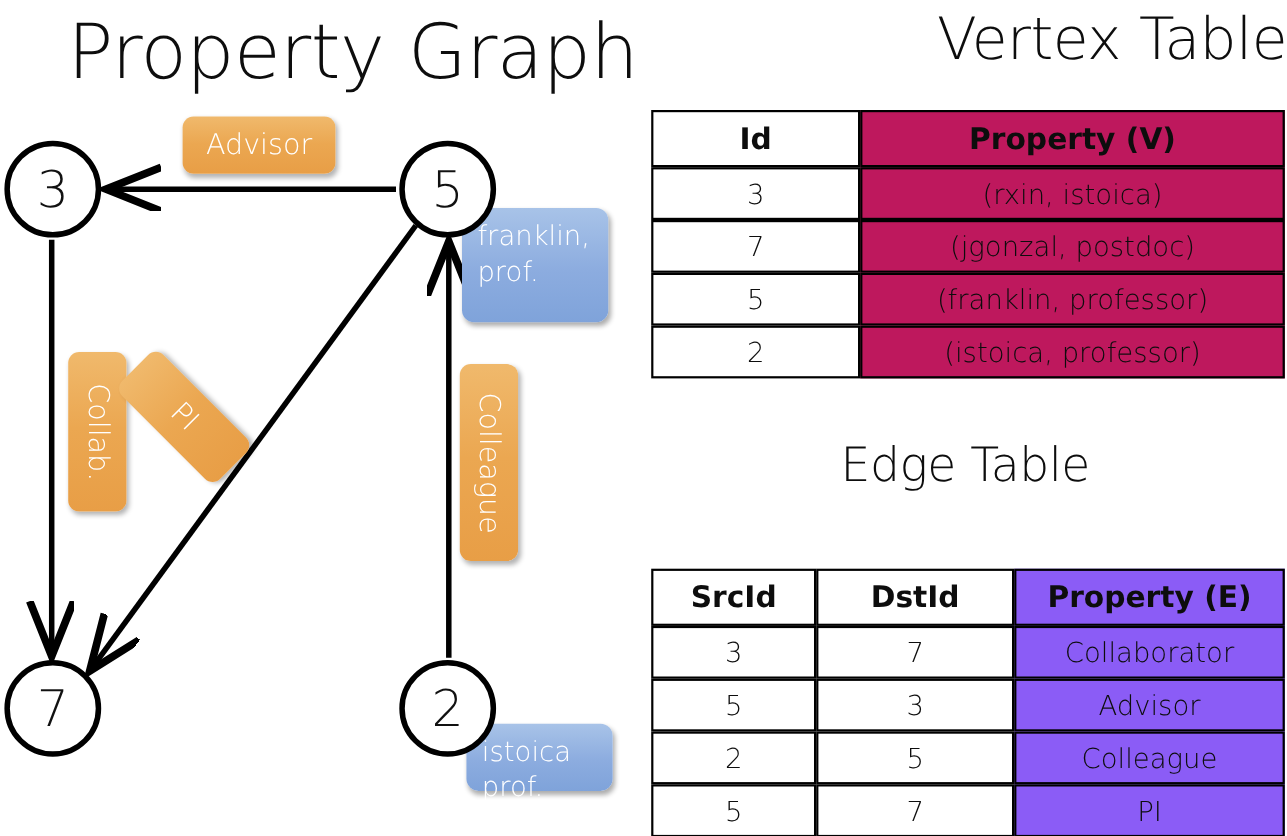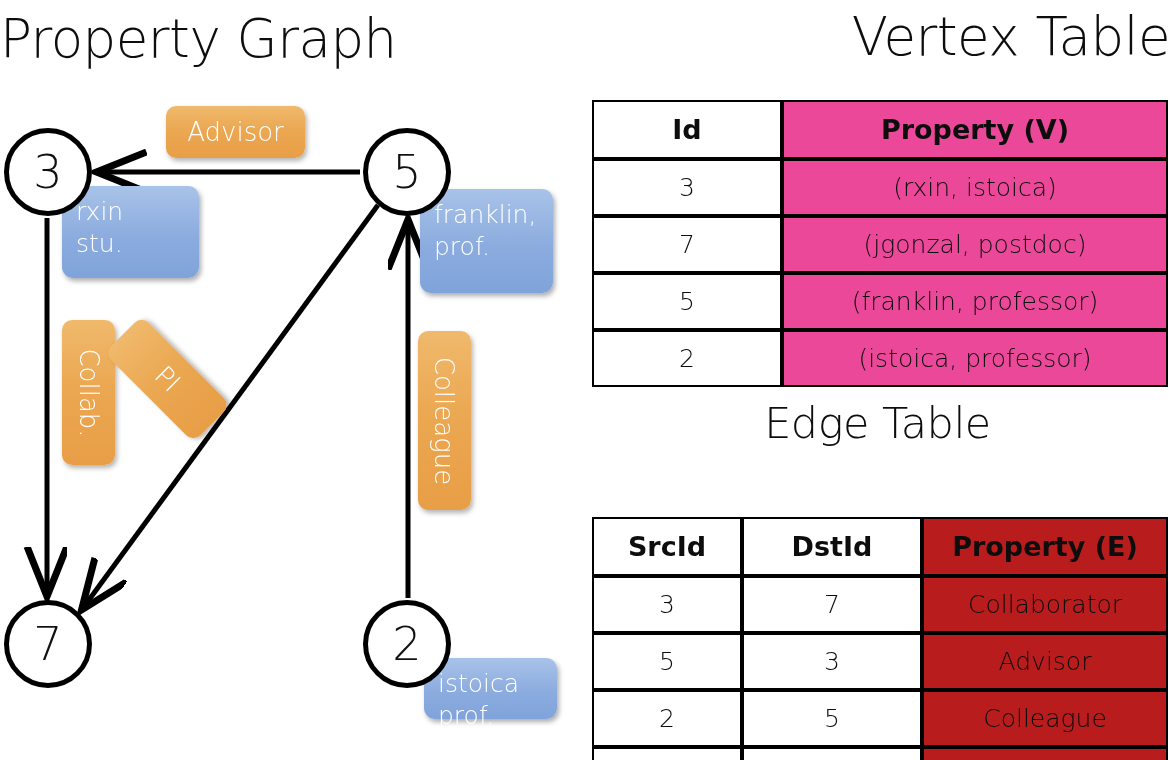--- a/index.html
+++ b/index.html
@@ -19,22 +19,22 @@
   .title {
     position: absolute;
     font-family: "DejaVu Sans", sans-serif;
     font-weight: 300;
     color: #0d0d0d;
     white-space: nowrap;
     letter-spacing: -0.5px;
   }
   #title-property-graph {
     left: 0; top: 8px; width: 580px;
-    text-align: left;
-    font-size: 53px;
+    text-align: right;
+    font-size: 69px;
   }
   #title-vertex-table {
     left: 585px; top: 6px; width: 585px;
     text-align: right;
     font-size: 53px;
   }
   #title-edge-table {
     left: 585px; top: 398px; width: 585px;
     text-align: center;
     font-size: 43px;
@@ -141,32 +141,32 @@
     font-weight: 300;
     table-layout: fixed;
   }
   table.grid td, table.grid th {
     border: 2px solid #000000;
     text-align: center;
     font-weight: 300;
     font-size: 25px;
     color: #0d0d0d;
     height: 48px;
-    padding: 12px 4px;
+    padding: 0 4px;
     box-sizing: border-box;
     white-space: nowrap;
     overflow: hidden;
   }
   table.grid th {
     font-weight: bold;
     font-size: 27px;
     height: 52px;
   }
-  td.fill-blue, th.fill-blue { background: #ec4899; }
-  td.fill-orange, th.fill-orange { background: #b91c1c; }
+  td.fill-blue, th.fill-blue { background: #be185d; }
+  td.fill-orange, th.fill-orange { background: #8b5cf6; }
   
   td.gapcol, th.gapcol { border-left-width: 4px; }
 
   #vertex-table { left: 592px; top: 100px; width: 576px; }
   #vertex-table col.c-id { width: 190px; }
   #vertex-table col.c-prop { width: 386px; }
 
   #edge-table { left: 592px; top: 488px; width: 576px; margin-top: 29px; }
   #edge-table col.c-src { width: 150px; }
   #edge-table col.c-dst { width: 180px; }
@@ -208,22 +208,20 @@
   </div>
 
   <div class="edge-label" id="edge-label-pi">
     <span class="rot">PI</span>
   </div>
 
   <div class="edge-label" id="edge-label-colleague">
     <span class="rot">Colleague</span>
   </div>
 
-  <div class="prop-box" id="prop-rxin">rxin
-stu.</div>
 
   <div class="prop-box" id="prop-franklin">franklin,
 prof.</div>
 
 
   <div class="prop-box" id="prop-istoica">istoica
 prof.</div>
 
   <div class="node-circle" id="node-3">3</div>
 

